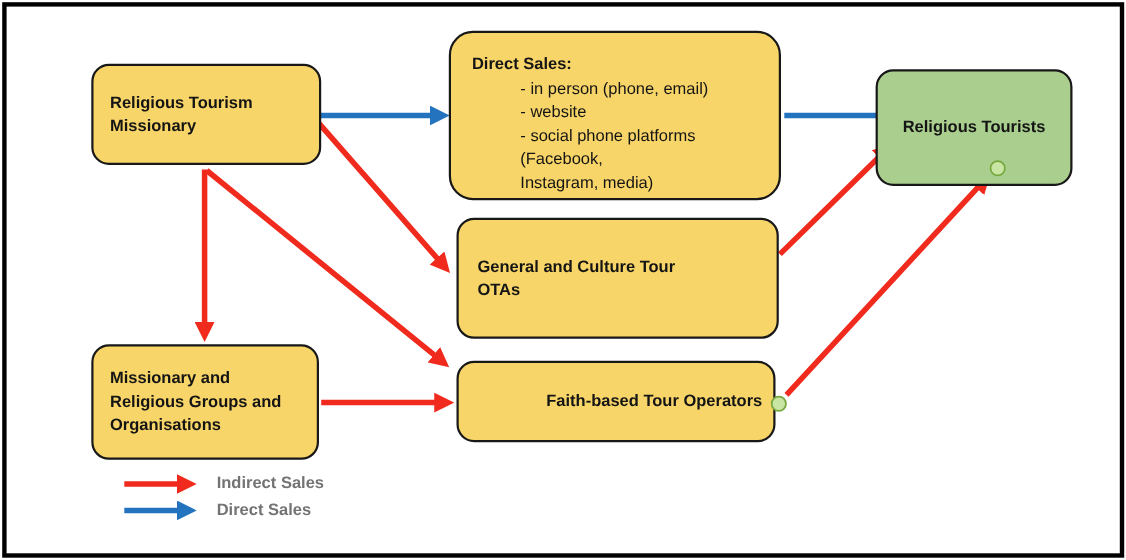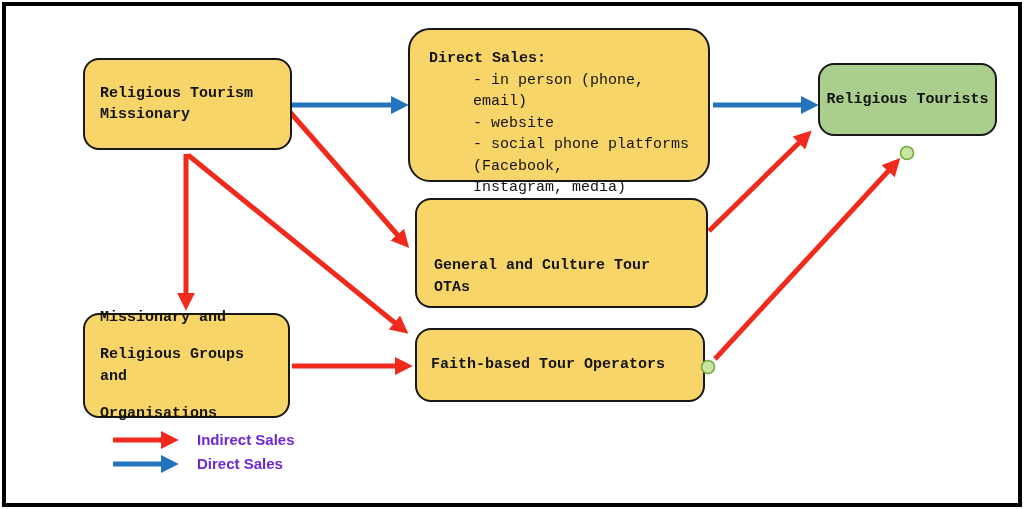--- a/index.html
+++ b/index.html
@@ -32,35 +32,34 @@
     background: var(--box-yellow, #F8D568);
     border-radius: 16px;
     display: flex;
     flex-direction: column;
     justify-content: center;
     color: #141414;
     font-size: 15px;
     font-weight: bold;
     line-height: 21.5px;
     z-index: 2;
-    font-family: Liberation Mono, monospace;
   }
   .box.green { background: var(--box-green, #A9CE8D); align-items: center; text-align: center; }
   .box .reg { font-weight: normal; margin-left: 44px; }
   #box-providers   { left: 83px;  top: 58px;  width: 209px; height: 92px;  padding: 8px 12px 8px 15px; }
   #box-direct-sales{ left: 408px; top: 28px;  width: 302px; height: 154px; border-radius: 22px; justify-content: flex-start; padding: 18px 16px 8px 19px; }
-  #box-tourists    { left: 818px; top: 63px;  width: 179px; height: 73px;  padding: 4px 6px; }
-  #box-general-ops { left: 415px; top: 198px; width: 293px; height: 110px; padding: 8px 12px 8px 17px; justify-content: flex-end; }
+  #box-tourists    { left: 796px; top: 63px;  width: 179px; height: 106px;  padding: 4px 6px; }
+  #box-general-ops { left: 415px; top: 198px; width: 293px; height: 110px; padding: 8px 12px 8px 17px; }
   #box-missionary  { left: 83px;  top: 313px; width: 207px; height: 105px; padding: 8px 10px 8px 15px; }
-  #box-faith-based { left: 415px; top: 328px; width: 290px; height: 74px;  padding: 8px 10px 8px 14px; }
+  #box-faith-based { left: 415px; top: 328px; width: 290px; height: 74px;  padding: 8px 10px 8px 14px; align-items: flex-end; }
   .legend-label {
     position: absolute;
     font-size: 15px;
     font-weight: bold;
-    color: #6d28d9;
+    color: #737373;
     z-index: 2;
   }
   #legend-indirect-label { left: 197px; top: 431px; }
   #legend-direct-label   { left: 197px; top: 455px; }
 </style>
 </head>
 <body>
 
 <div class="canvas">
 
@@ -100,21 +99,21 @@
 
   <div class="box green" id="box-tourists" style="border-color: rgb(24, 24, 24);">
     <div>Religious Tourists</div>
   </div>
 
   <div class="box" id="box-general-ops" style="border-color: rgb(24, 24, 24);">
     <div>General and Culture Tour</div>
     <div>OTAs</div>
   </div>
 
-  <div class="box" id="box-missionary" style="border-color: rgb(24, 24, 24); gap: 16px;">
+  <div class="box" id="box-missionary" style="border-color: rgb(24, 24, 24);">
     <div>Missionary and</div>
     <div>Religious Groups and</div>
     <div>Organisations</div>
   </div>
 
   <div class="box" id="box-faith-based" style="border-color: rgb(24, 24, 24);">
     <div>Faith-based Tour Operators</div>
   </div>
 
   <div class="legend-label" id="legend-indirect-label">Indirect Sales</div>

